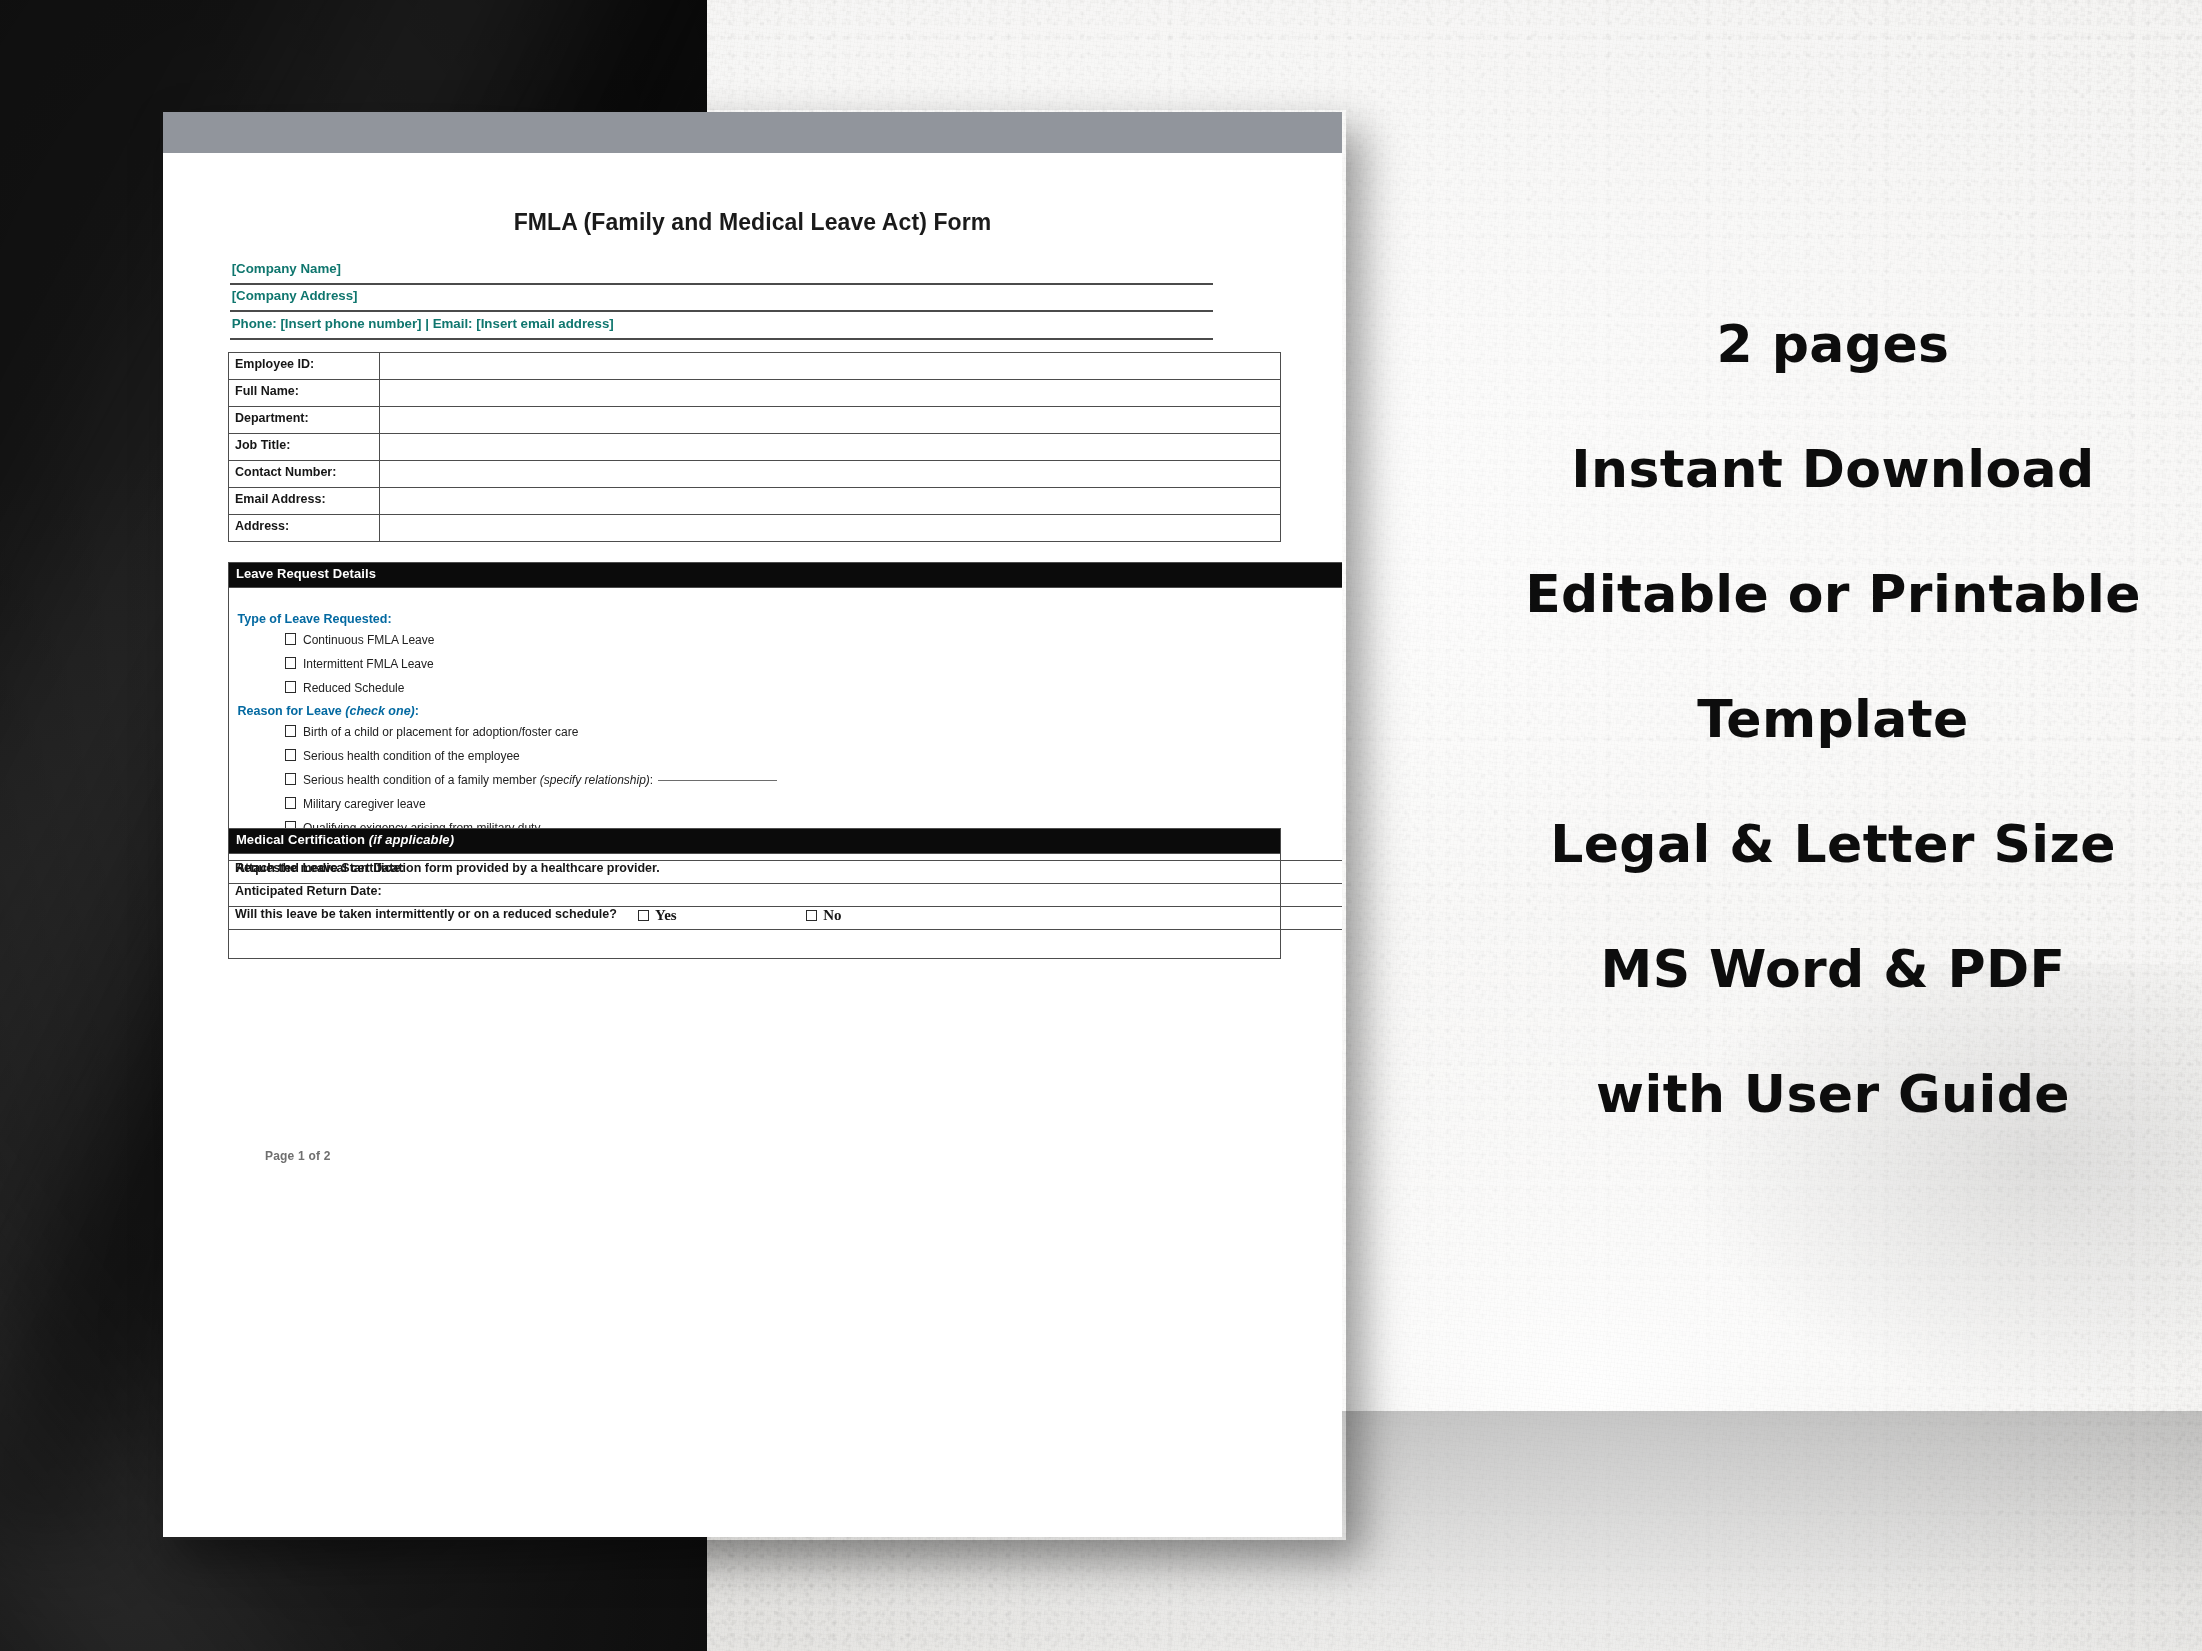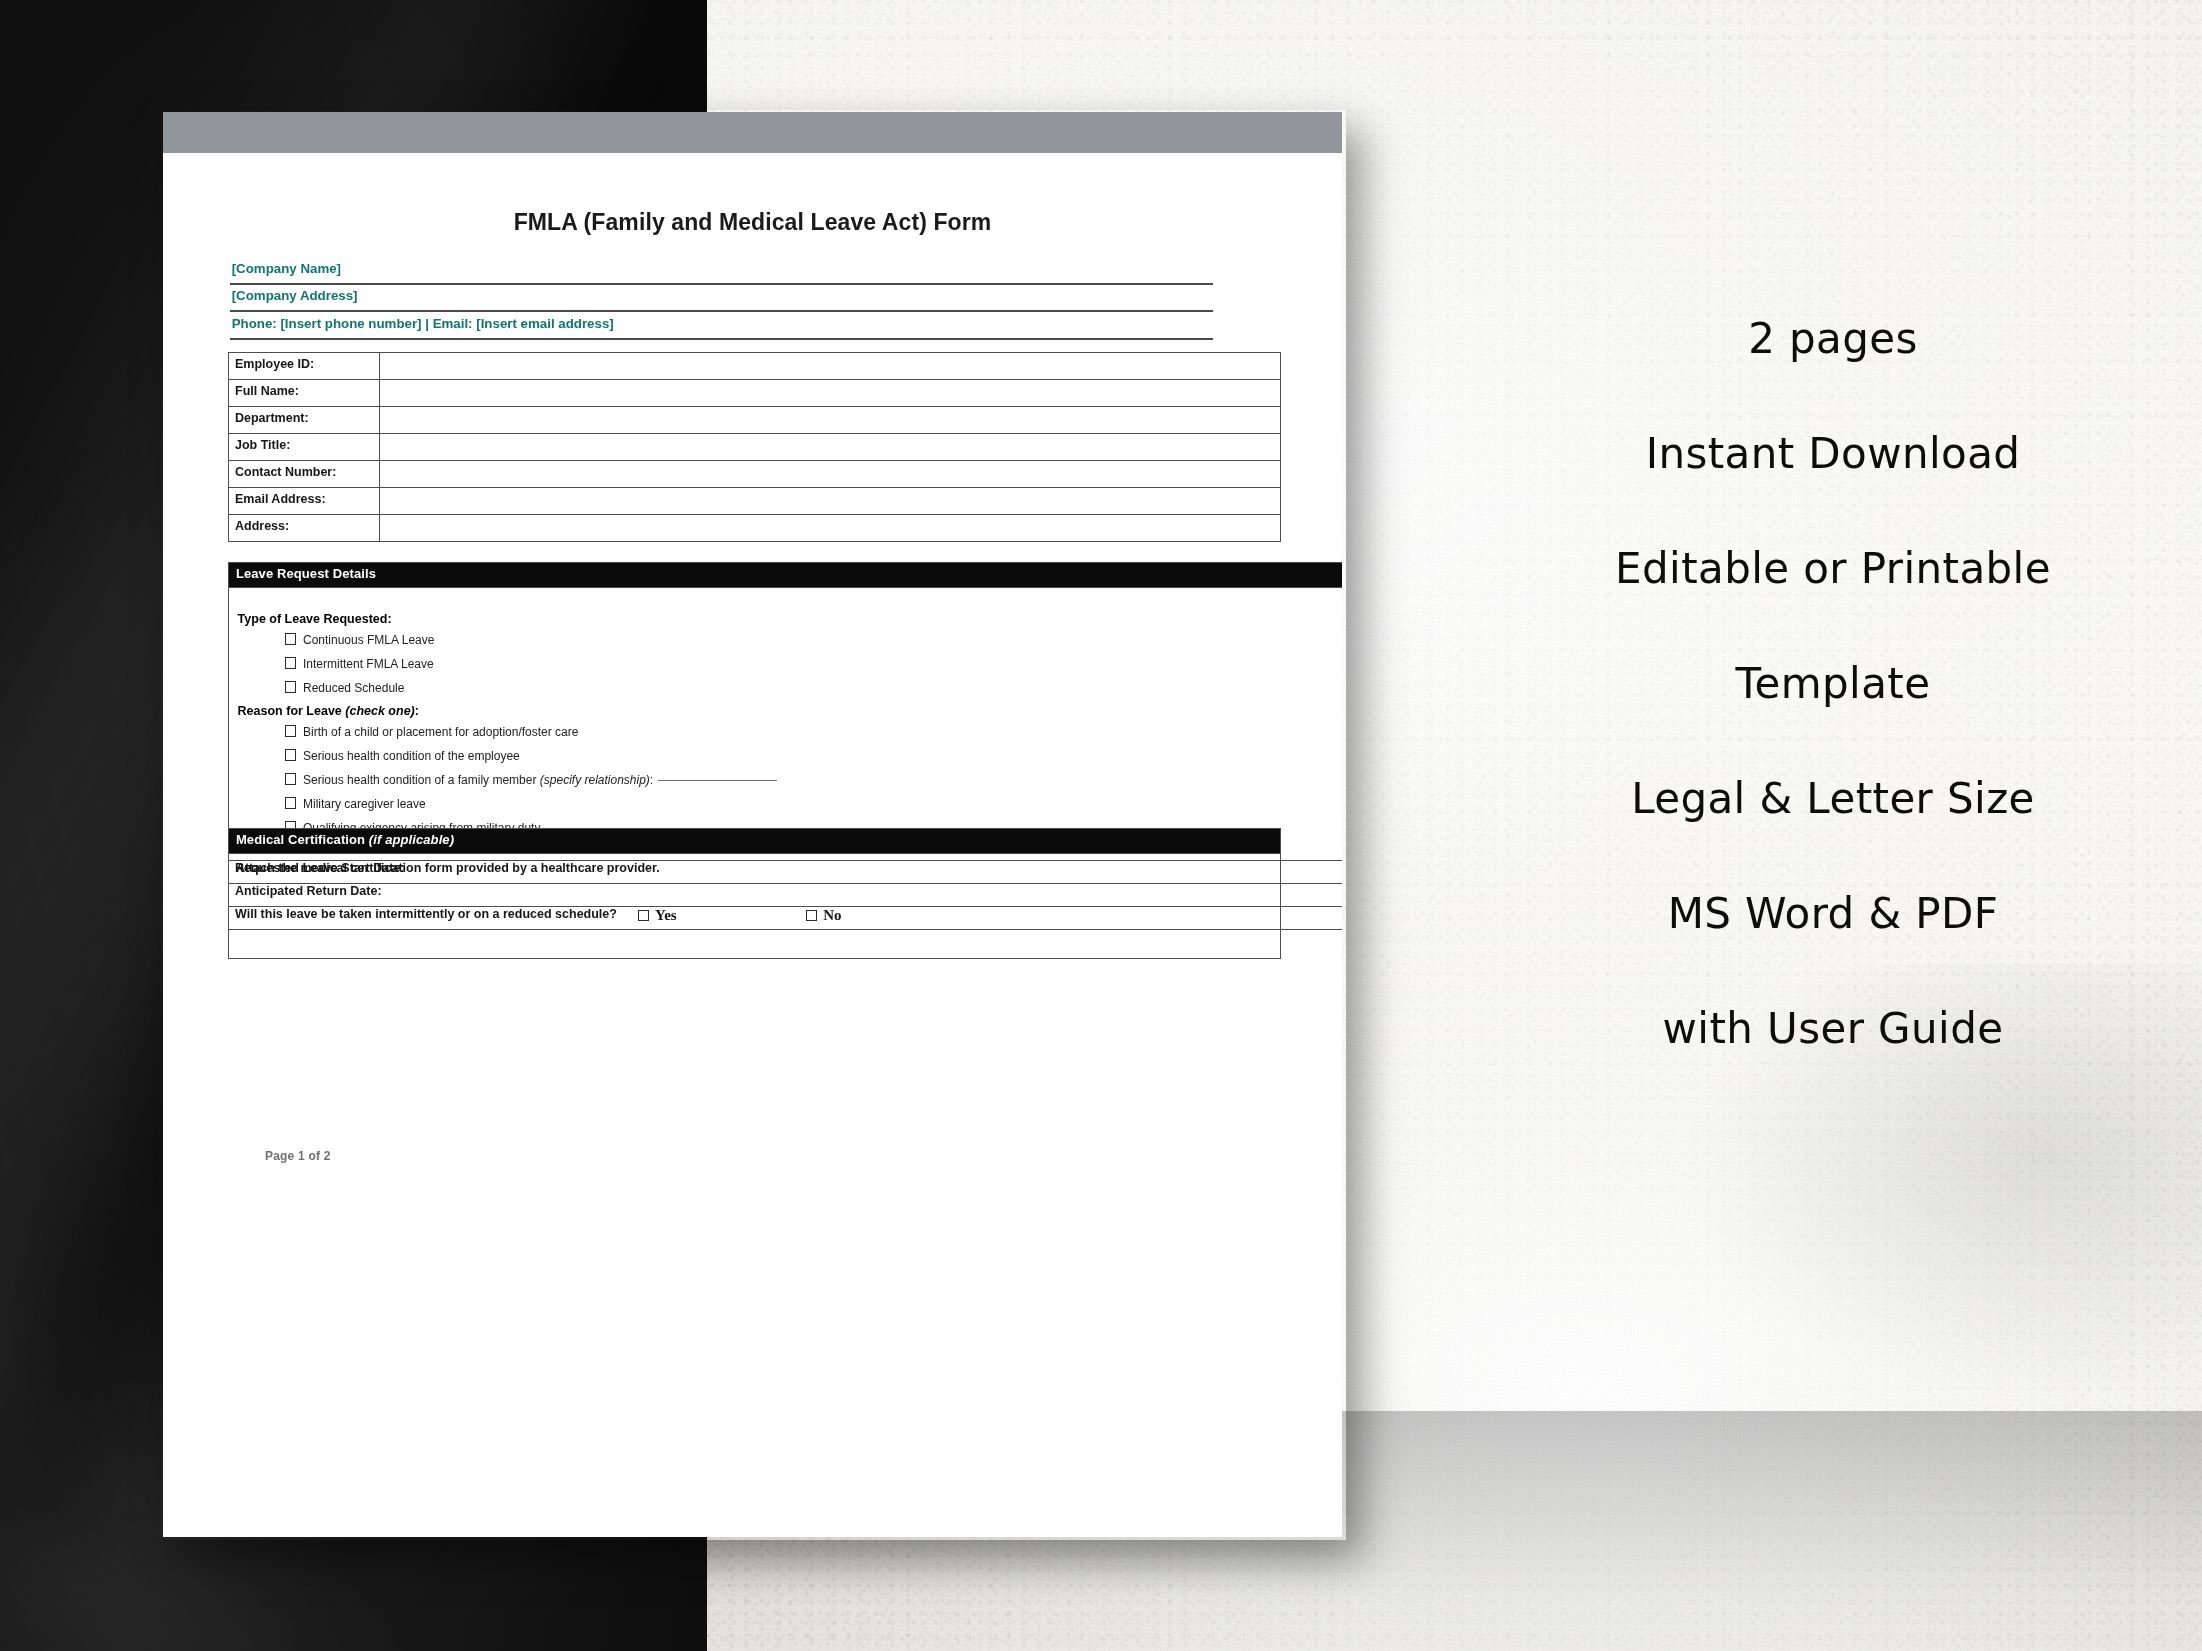--- a/index.html
+++ b/index.html
@@ -233,21 +233,21 @@
   }
   .leave-body {
     border-top: 1.4px solid #4d4d4d;
     padding: 24px 8.6px 15.5px 8.6px;
     min-height: 239px;
     box-sizing: border-box;
   }
   .q-label {
     font-size: 12.5px;
     font-weight: bold;
-    color: #000000;
+    color: #0369a1;
     margin: 0 0 6px 0;
   }
   .q-label em { font-style: italic; font-weight: bold; text-align: center; }
   .cb-list { margin: 0 0 0 47px; }
   .cb-row {
     font-size: 12px;
     color: #222222;
     margin-bottom: 9.5px;
     white-space: nowrap;
   }
@@ -328,22 +328,22 @@
   
   .promo {
     position: absolute;
     left: 1463px; top: 318px;
     width: 740px;
     text-align: center;
     color: #0d0d0d;
     font-family: "DejaVu Sans", sans-serif;
   }
   .promo-line {
-    font-size: 42px;
-    font-weight: 400;
+    font-size: 52px;
+    font-weight: 700;
     letter-spacing: 0.4px;
     line-height: 1.0;
     margin-bottom: 73px;
     white-space: nowrap;
   }
   .promo-line:last-child { margin-bottom: 0; }
 </style>
 </head>
 <body>
 

